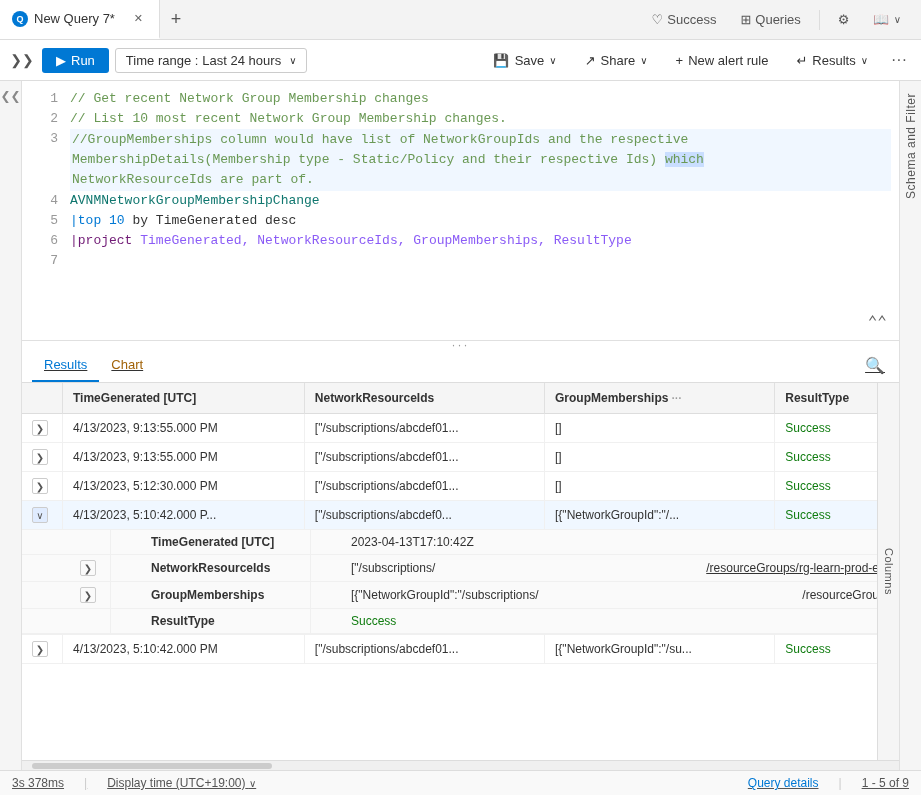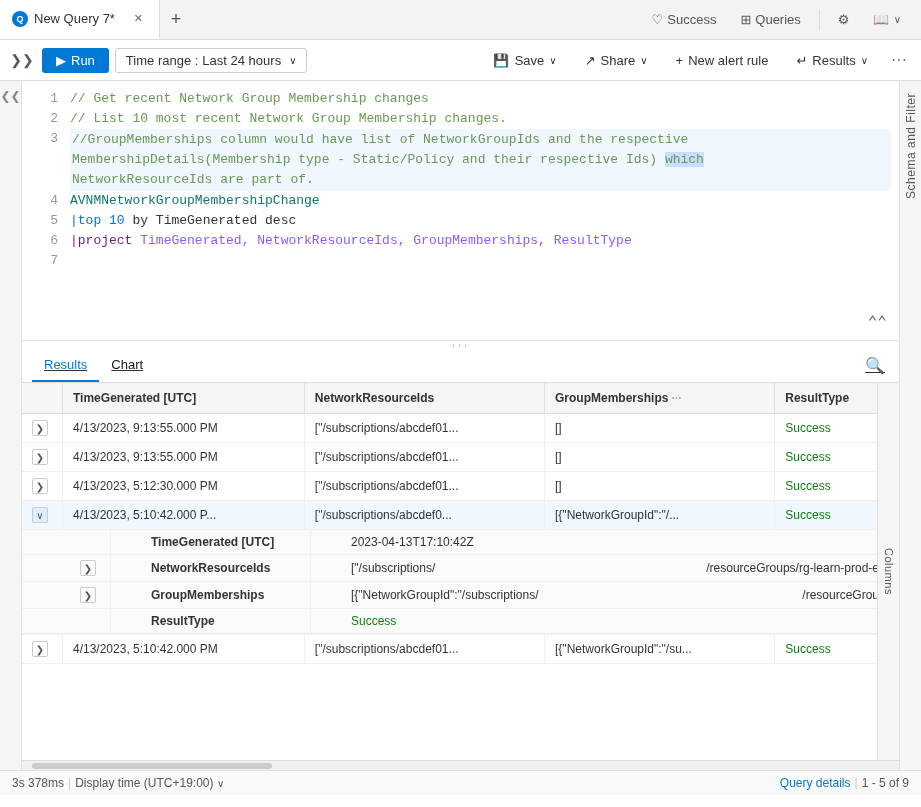--- a/index.html
+++ b/index.html
@@ -197,21 +197,21 @@
       border-bottom: 1px solid #ddd;
       padding: 0 10px;
       background: #fff;
       text-decoration: underline;
     }
     .result-tab {
       padding: 8px 12px;
       cursor: pointer;
       font-size: 13px;
       border-bottom: 2px solid transparent;
-      color: #0f172a;
+      color: #a16207;
     }
     .result-tab.active {
       border-bottom: 2px solid #0078d4;
       color: #0078d4;
       font-weight: 500;
     }
     .results-search {
       margin-left: auto;
       cursor: pointer;
       color: #555;
@@ -284,21 +284,22 @@
 
     
     .status-bar {
       display: flex;
       align-items: center;
       padding: 5px 12px;
       border-top: 1px solid #ddd;
       background: #f9f9f9;
       font-size: 12px;
       color: #555;
-      gap: 4px;
+      gap: 20px;
+      text-decoration: underline;
     }
     .status-separator { color: #ccc; }
     .status-spacer { flex: 1; }
     .query-details-btn {
       color: #0078d4;
       cursor: pointer;
       font-size: 12px;
     }
 
     
@@ -517,21 +518,21 @@
                   <td style="width:40px;"></td>
                   <td class="detail-label">TimeGenerated [UTC]</td>
                   <td class="detail-value">2023-04-13T17:10:42Z</td>
                 </tr>
                 <tr>
                   <td>
                     <span class="expand-btn" style="margin-left:18px;">❯</span>
                   </td>
                   <td class="detail-label">NetworkResourceIds</td>
                   <td class="detail-value">["/subscriptions/
-                  <span style="float:right;padding-right:8px;">/resourceGroups/rg-learn-prod-e</span></td>
+                  <span style="float:right;padding-right:8px;text-decoration:underline;">/resourceGroups/rg-learn-prod-e</span></td>
                 </tr>
                 <tr>
                   <td>
                     <span class="expand-btn" style="margin-left:18px;">❯</span>
                   </td>
                   <td class="detail-label">GroupMemberships</td>
                   <td class="detail-value">[{"NetworkGroupId":"/subscriptions/
                   <span style="float:right;padding-right:8px;">/resourceGrou</span></td>
                 </tr>
                 <tr>

